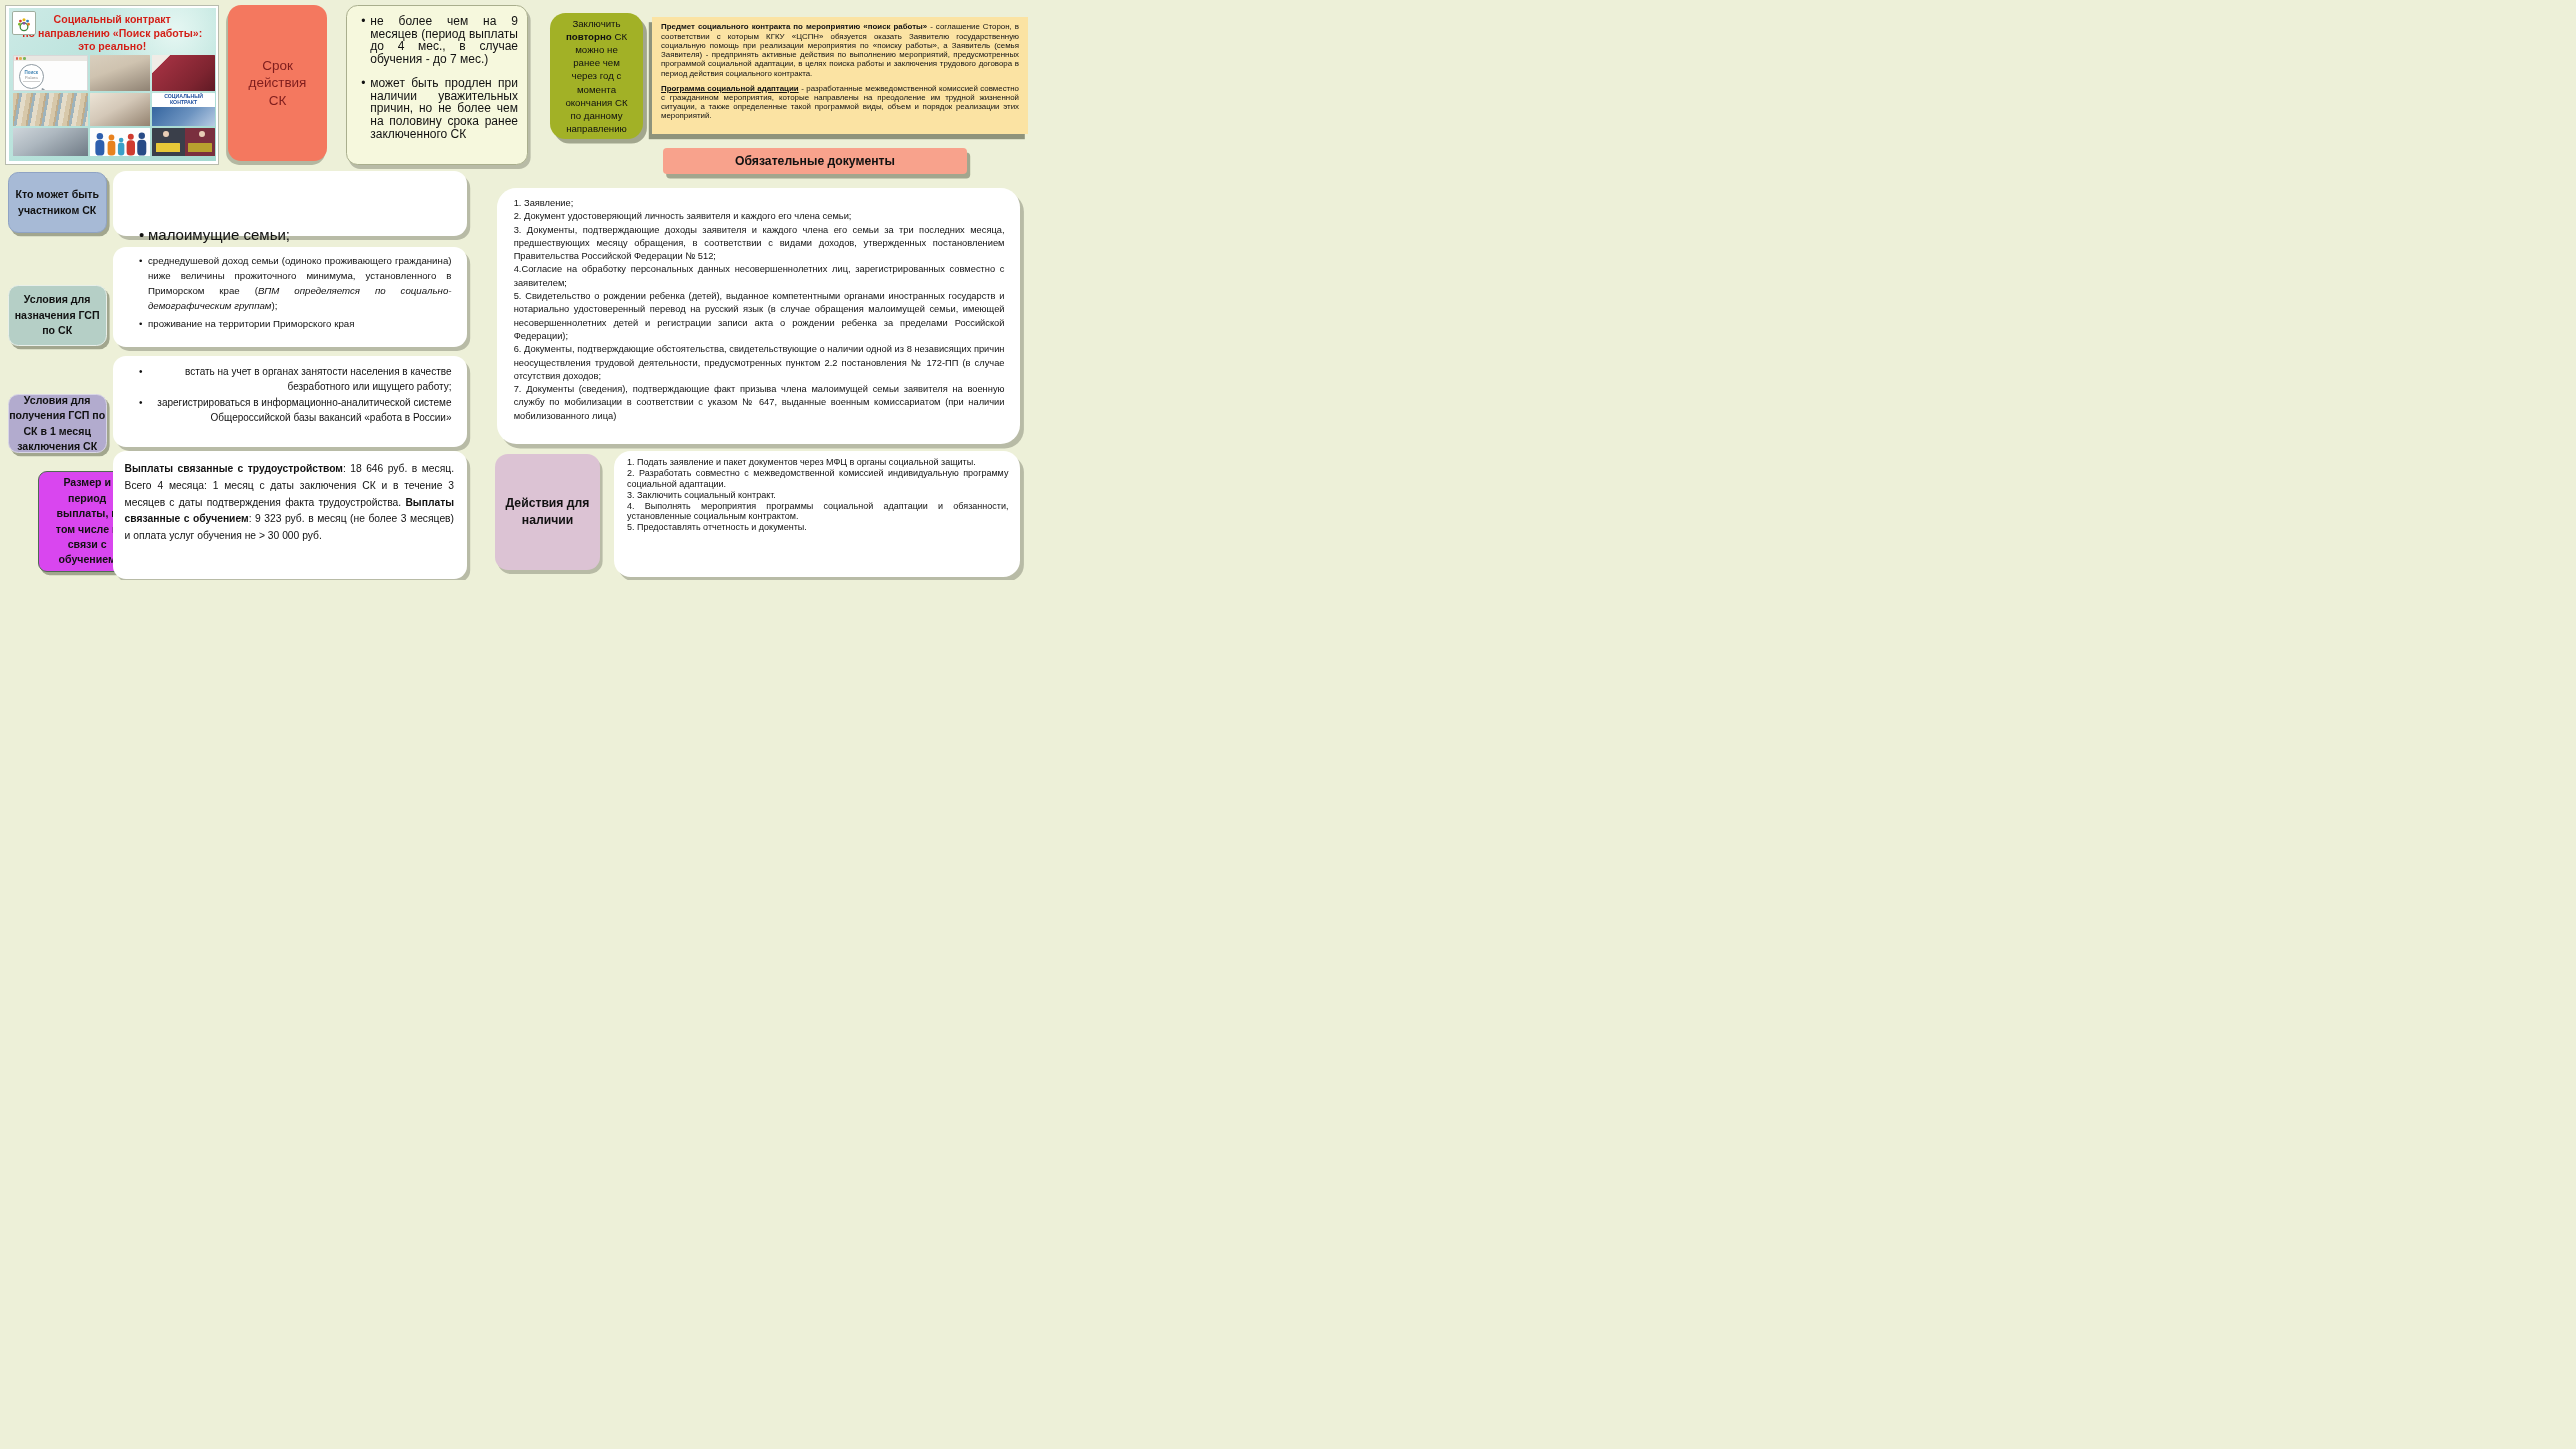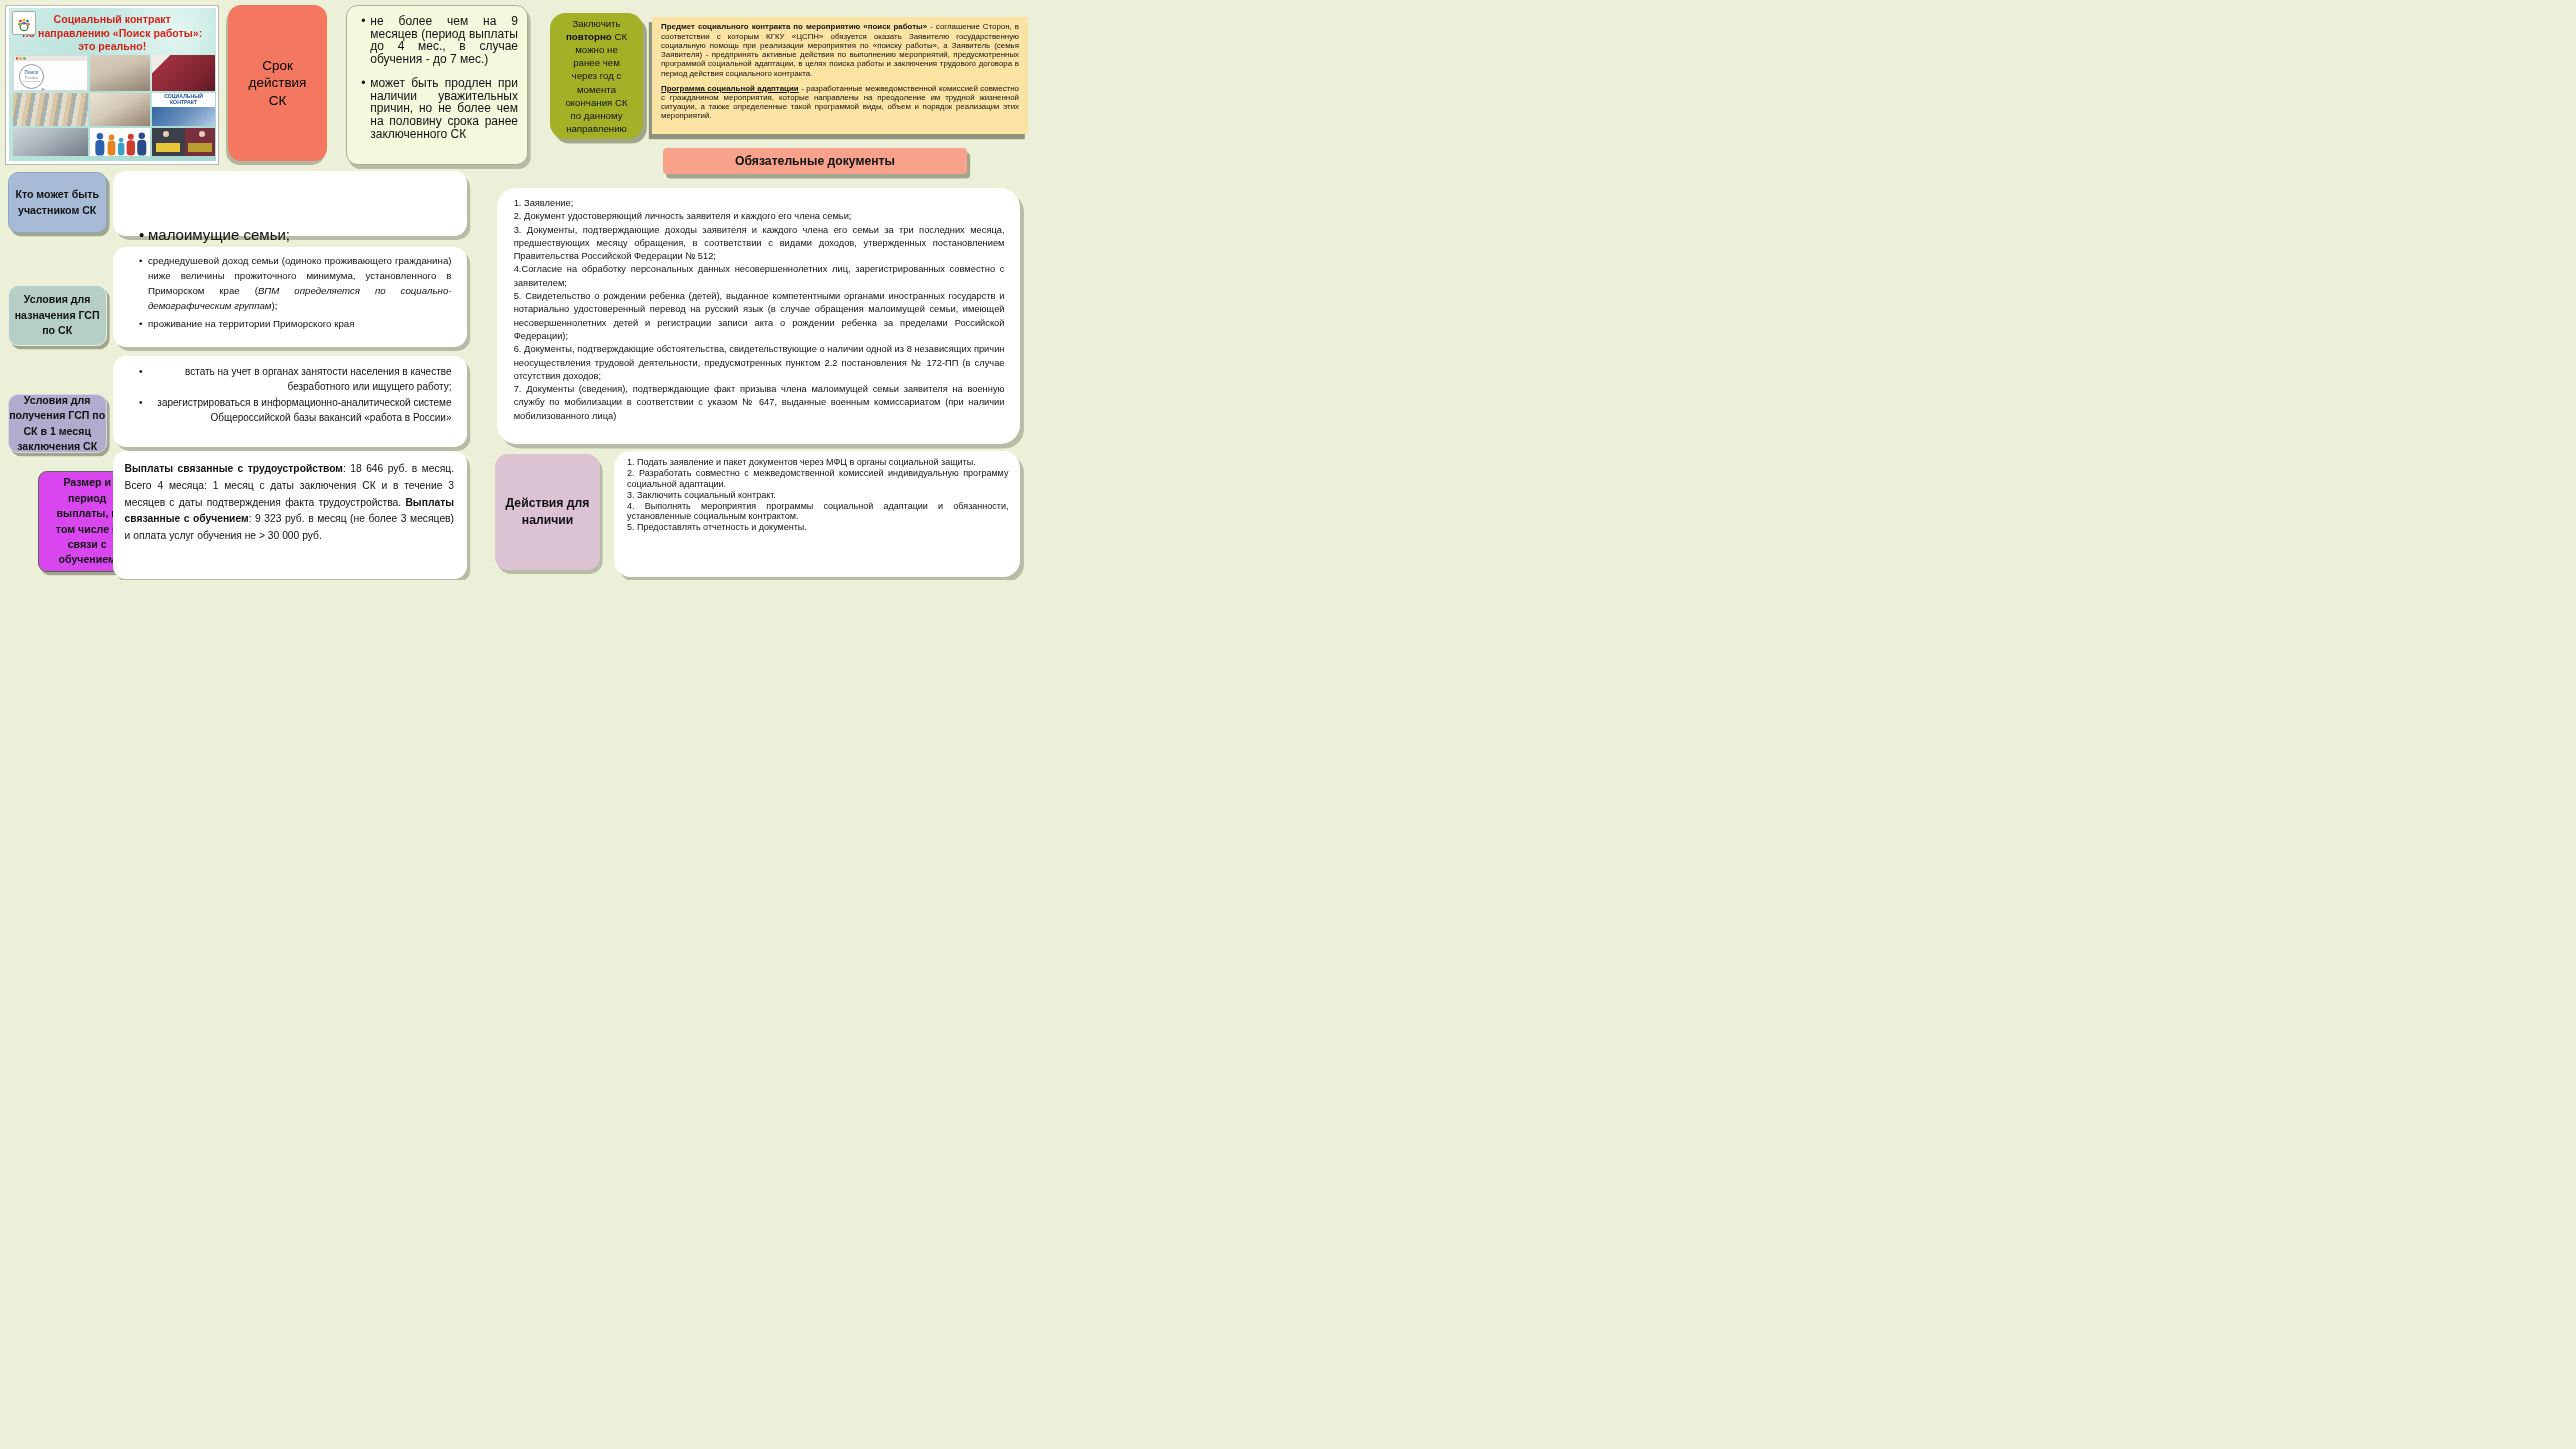--- a/index.html
+++ b/index.html
@@ -42,21 +42,21 @@
   .t-sil{background:#fdfdfd;display:flex;align-items:flex-end;justify-content:center;}
   .t-signs{background:linear-gradient(90deg,#3a3f4a 0 52%,#7a2f3e 52% 100%);}
   .sign{position:absolute;bottom:3.9px;width:38%;height:9px;border-radius:0.6px;}
   .sign-l{left:6%;background:#e7c838;} .sign-r{right:5%;background:#b8a02e;}
   .head{position:absolute;top:3.2px;width:5.8px;height:5.8px;border-radius:50%;background:#e8cdb6;}
   .head-l{left:18%;} .head-r{right:16%;}
 
   
   .salmon{left:228px;top:5.2px;width:99px;height:156px;background:#f4785f;border-radius:13px;
           box-shadow:-1.9px 3.9px 0 #b3b7a1;display:flex;align-items:center;justify-content:center;}
-  .salmon .lbl{font-size:13.5px;line-height:1.3;text-align:center;color:#000000;padding:0 19.3px;}
+  .salmon .lbl{font-size:13.5px;line-height:1.3;text-align:center;color:#7f1d1d;padding:0 19.3px;}
   .cream{left:346px;top:5.2px;width:182px;height:160px;background:#f6f8dd;border:0.6px solid #a9ae8d;
          border-radius:11.6px;box-shadow:2.6px 3.9px 0 #b8bba6;box-sizing:border-box;padding:9px 9px 0 10.3px;}
   .cream .bul{font-size:12px;line-height:12.6px;text-align:justify;}
   .cream .bul + .bul{margin-top:11.6px;}
   .olive{left:550px;top:13px;width:93px;height:126px;background:#a2b126;border-radius:15.5px;
          box-shadow:3.9px 4.5px 0 #a2a68e;display:flex;align-items:center;justify-content:center;}
   .olive .txt{font-size:9.7px;line-height:13.2px;text-align:center;padding:0 14px;}
   .yellow{left:652px;top:16.7px;width:376px;height:117px;background:#fbe3a3;
           box-shadow:-3.2px 5.2px 0 #8e937c;box-sizing:border-box;padding:5.8px 9px 0 9px;}
   .yellow p{margin:0;font-size:7.9px;line-height:9.2px;text-align:justify;}

